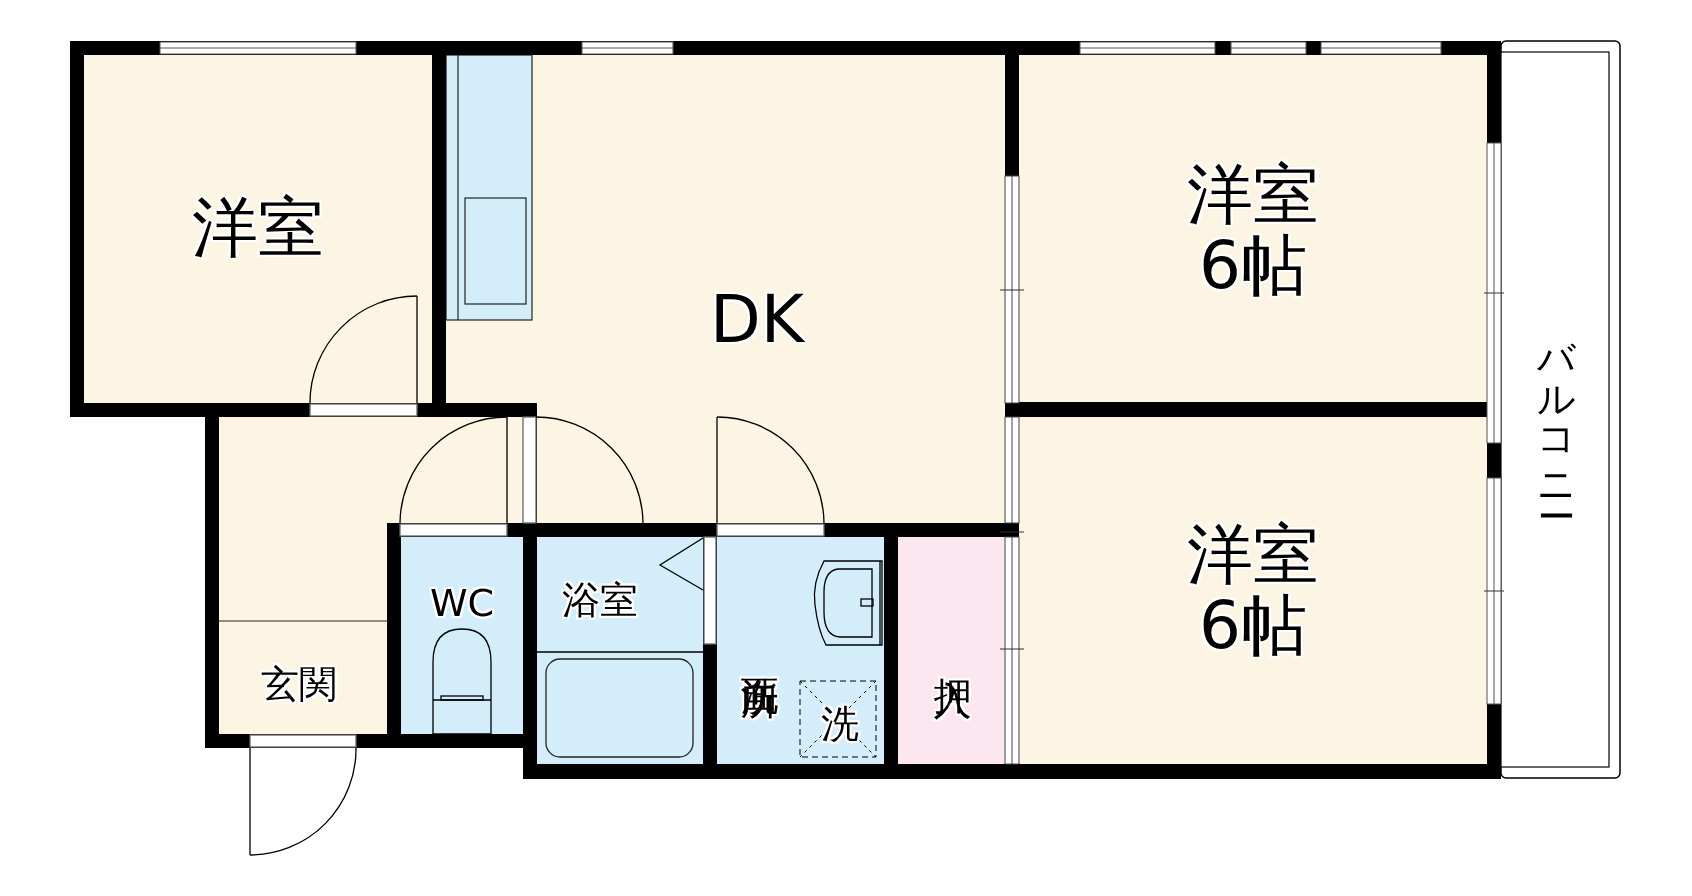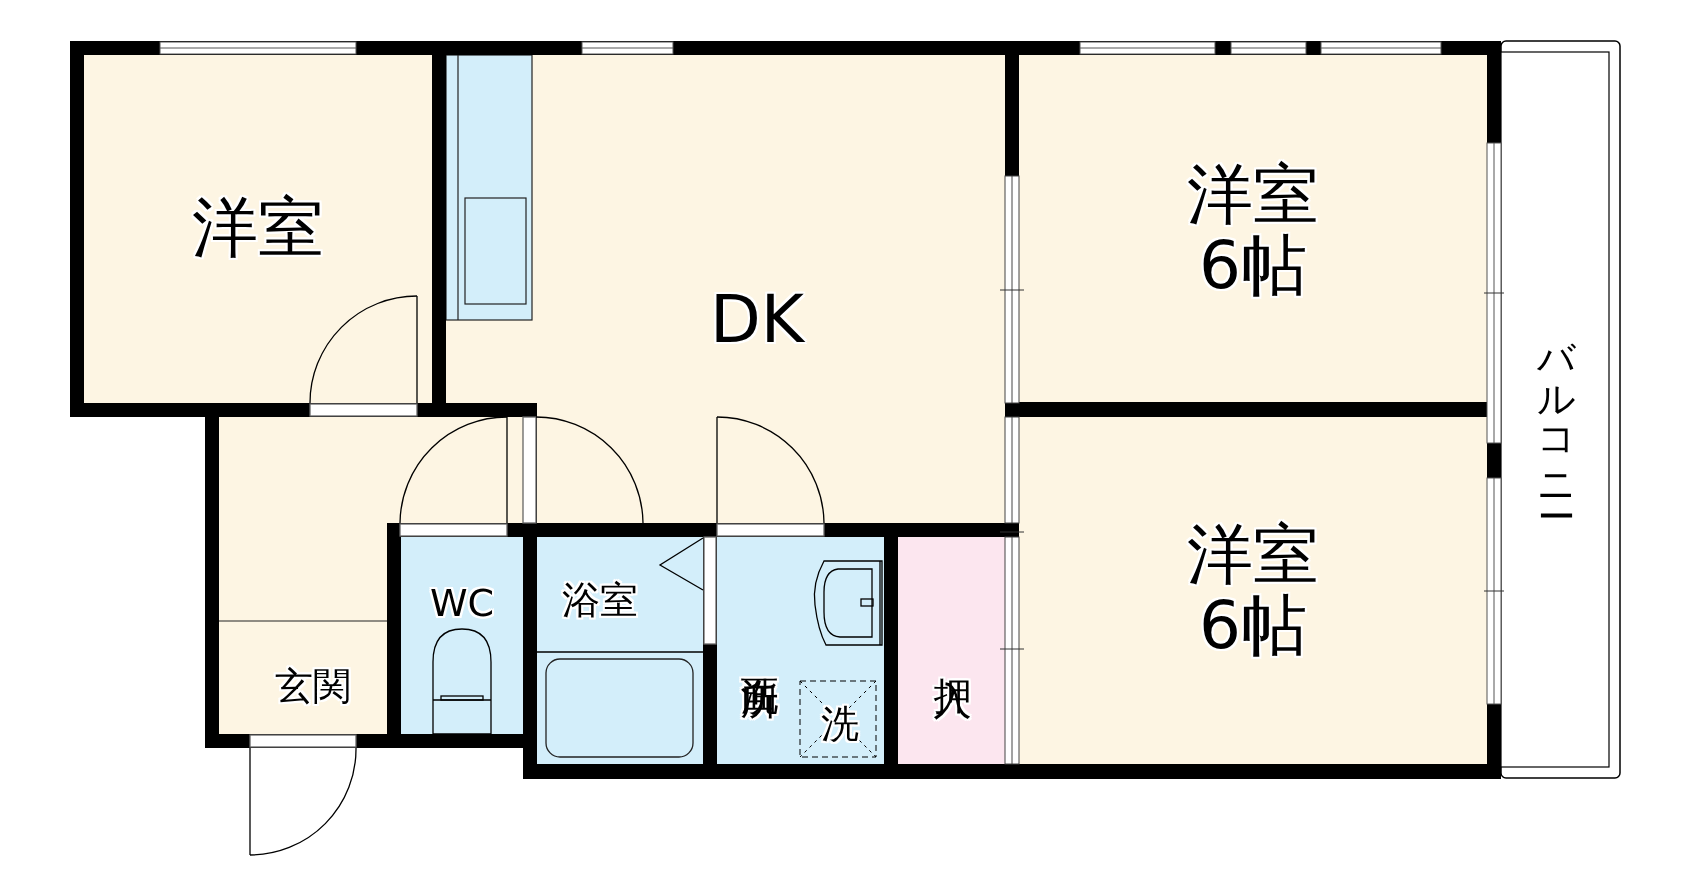--- a/index.html
+++ b/index.html
@@ -175,21 +175,21 @@
 <div class="label big" style="left:1253px; top:230px;">
   <span>洋室</span>
   <span>6帖</span>
 </div>
 
 <div class="label big" style="left:1253px; top:590px;">
   <span>洋室</span>
   <span>6帖</span>
 </div>
 
-<div class="label mid" style="left:313px; top:687px;">
+<div class="label mid" style="left:299px; top:687px;font-family:Liberation Mono, monospace;">
   <span>玄関</span>
 </div>
 
 <div class="label mid" style="left:462px; top:604px;">
   <span>WC</span>
 </div>
 
 <div class="label mid" style="left:600px; top:601px;">
   <span>浴室</span>
 </div>

